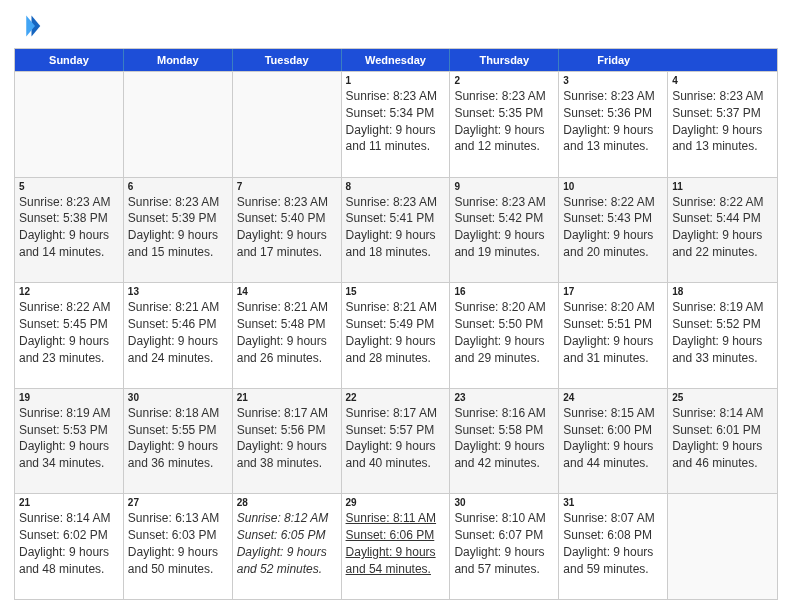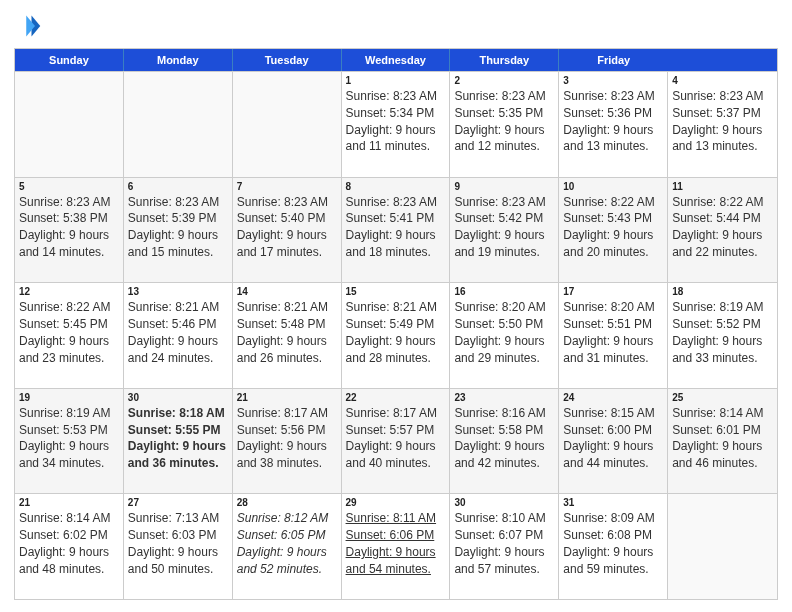--- a/index.html
+++ b/index.html
@@ -284,21 +284,21 @@
         <div class="cal-row row-alt">
           <div class="cal-cell">
             <div class="cell-date">19</div>
             <div class="cell-info" style="white-space: pre-line;">Sunrise: 8:19 AM
 Sunset: 5:53 PM
 Daylight: 9 hours
 and 34 minutes.</div>
           </div>
           <div class="cal-cell">
             <div class="cell-date">30</div>
-            <div class="cell-info" style="white-space: pre-line; font-weight: bold;">Sunrise: 8:18 AM
+            <div class="cell-info" style="white-space: pre-line;">Sunrise: 8:18 AM
 Sunset: 5:55 PM
 Daylight: 9 hours
 and 36 minutes.</div>
           </div>
           <div class="cal-cell">
             <div class="cell-date">21</div>
             <div class="cell-info" style="white-space: pre-line;">Sunrise: 8:17 AM
 Sunset: 5:56 PM
 Daylight: 9 hours
 and 38 minutes.</div>
@@ -335,21 +335,21 @@
         <div class="cal-row">
           <div class="cal-cell">
             <div class="cell-date">21</div>
             <div class="cell-info" style="white-space: pre-line;">Sunrise: 8:14 AM
 Sunset: 6:02 PM
 Daylight: 9 hours
 and 48 minutes.</div>
           </div>
           <div class="cal-cell">
             <div class="cell-date">27</div>
-            <div class="cell-info" style="white-space: pre-line;">Sunrise: 7:13 AM
+            <div class="cell-info" style="white-space: pre-line;">Sunrise: 6:13 AM
 Sunset: 6:03 PM
 Daylight: 9 hours
 and 50 minutes.</div>
           </div>
           <div class="cal-cell">
             <div class="cell-date">28</div>
             <div class="cell-info" style="white-space: pre-line; font-style: italic;">Sunrise: 8:12 AM
 Sunset: 6:05 PM
 Daylight: 9 hours
 and 52 minutes.</div>
@@ -363,21 +363,21 @@
           </div>
           <div class="cal-cell">
             <div class="cell-date">30</div>
             <div class="cell-info" style="white-space: pre-line;">Sunrise: 8:10 AM
 Sunset: 6:07 PM
 Daylight: 9 hours
 and 57 minutes.</div>
           </div>
           <div class="cal-cell">
             <div class="cell-date">31</div>
-            <div class="cell-info" style="white-space: pre-line;">Sunrise: 8:09 AM
+            <div class="cell-info" style="white-space: pre-line;">Sunrise: 8:07 AM
 Sunset: 6:08 PM
 Daylight: 9 hours
 and 59 minutes.</div>
           </div>
           <div class="cal-cell empty"></div>
         </div>
       </div>
   </div>
 </div>
 

